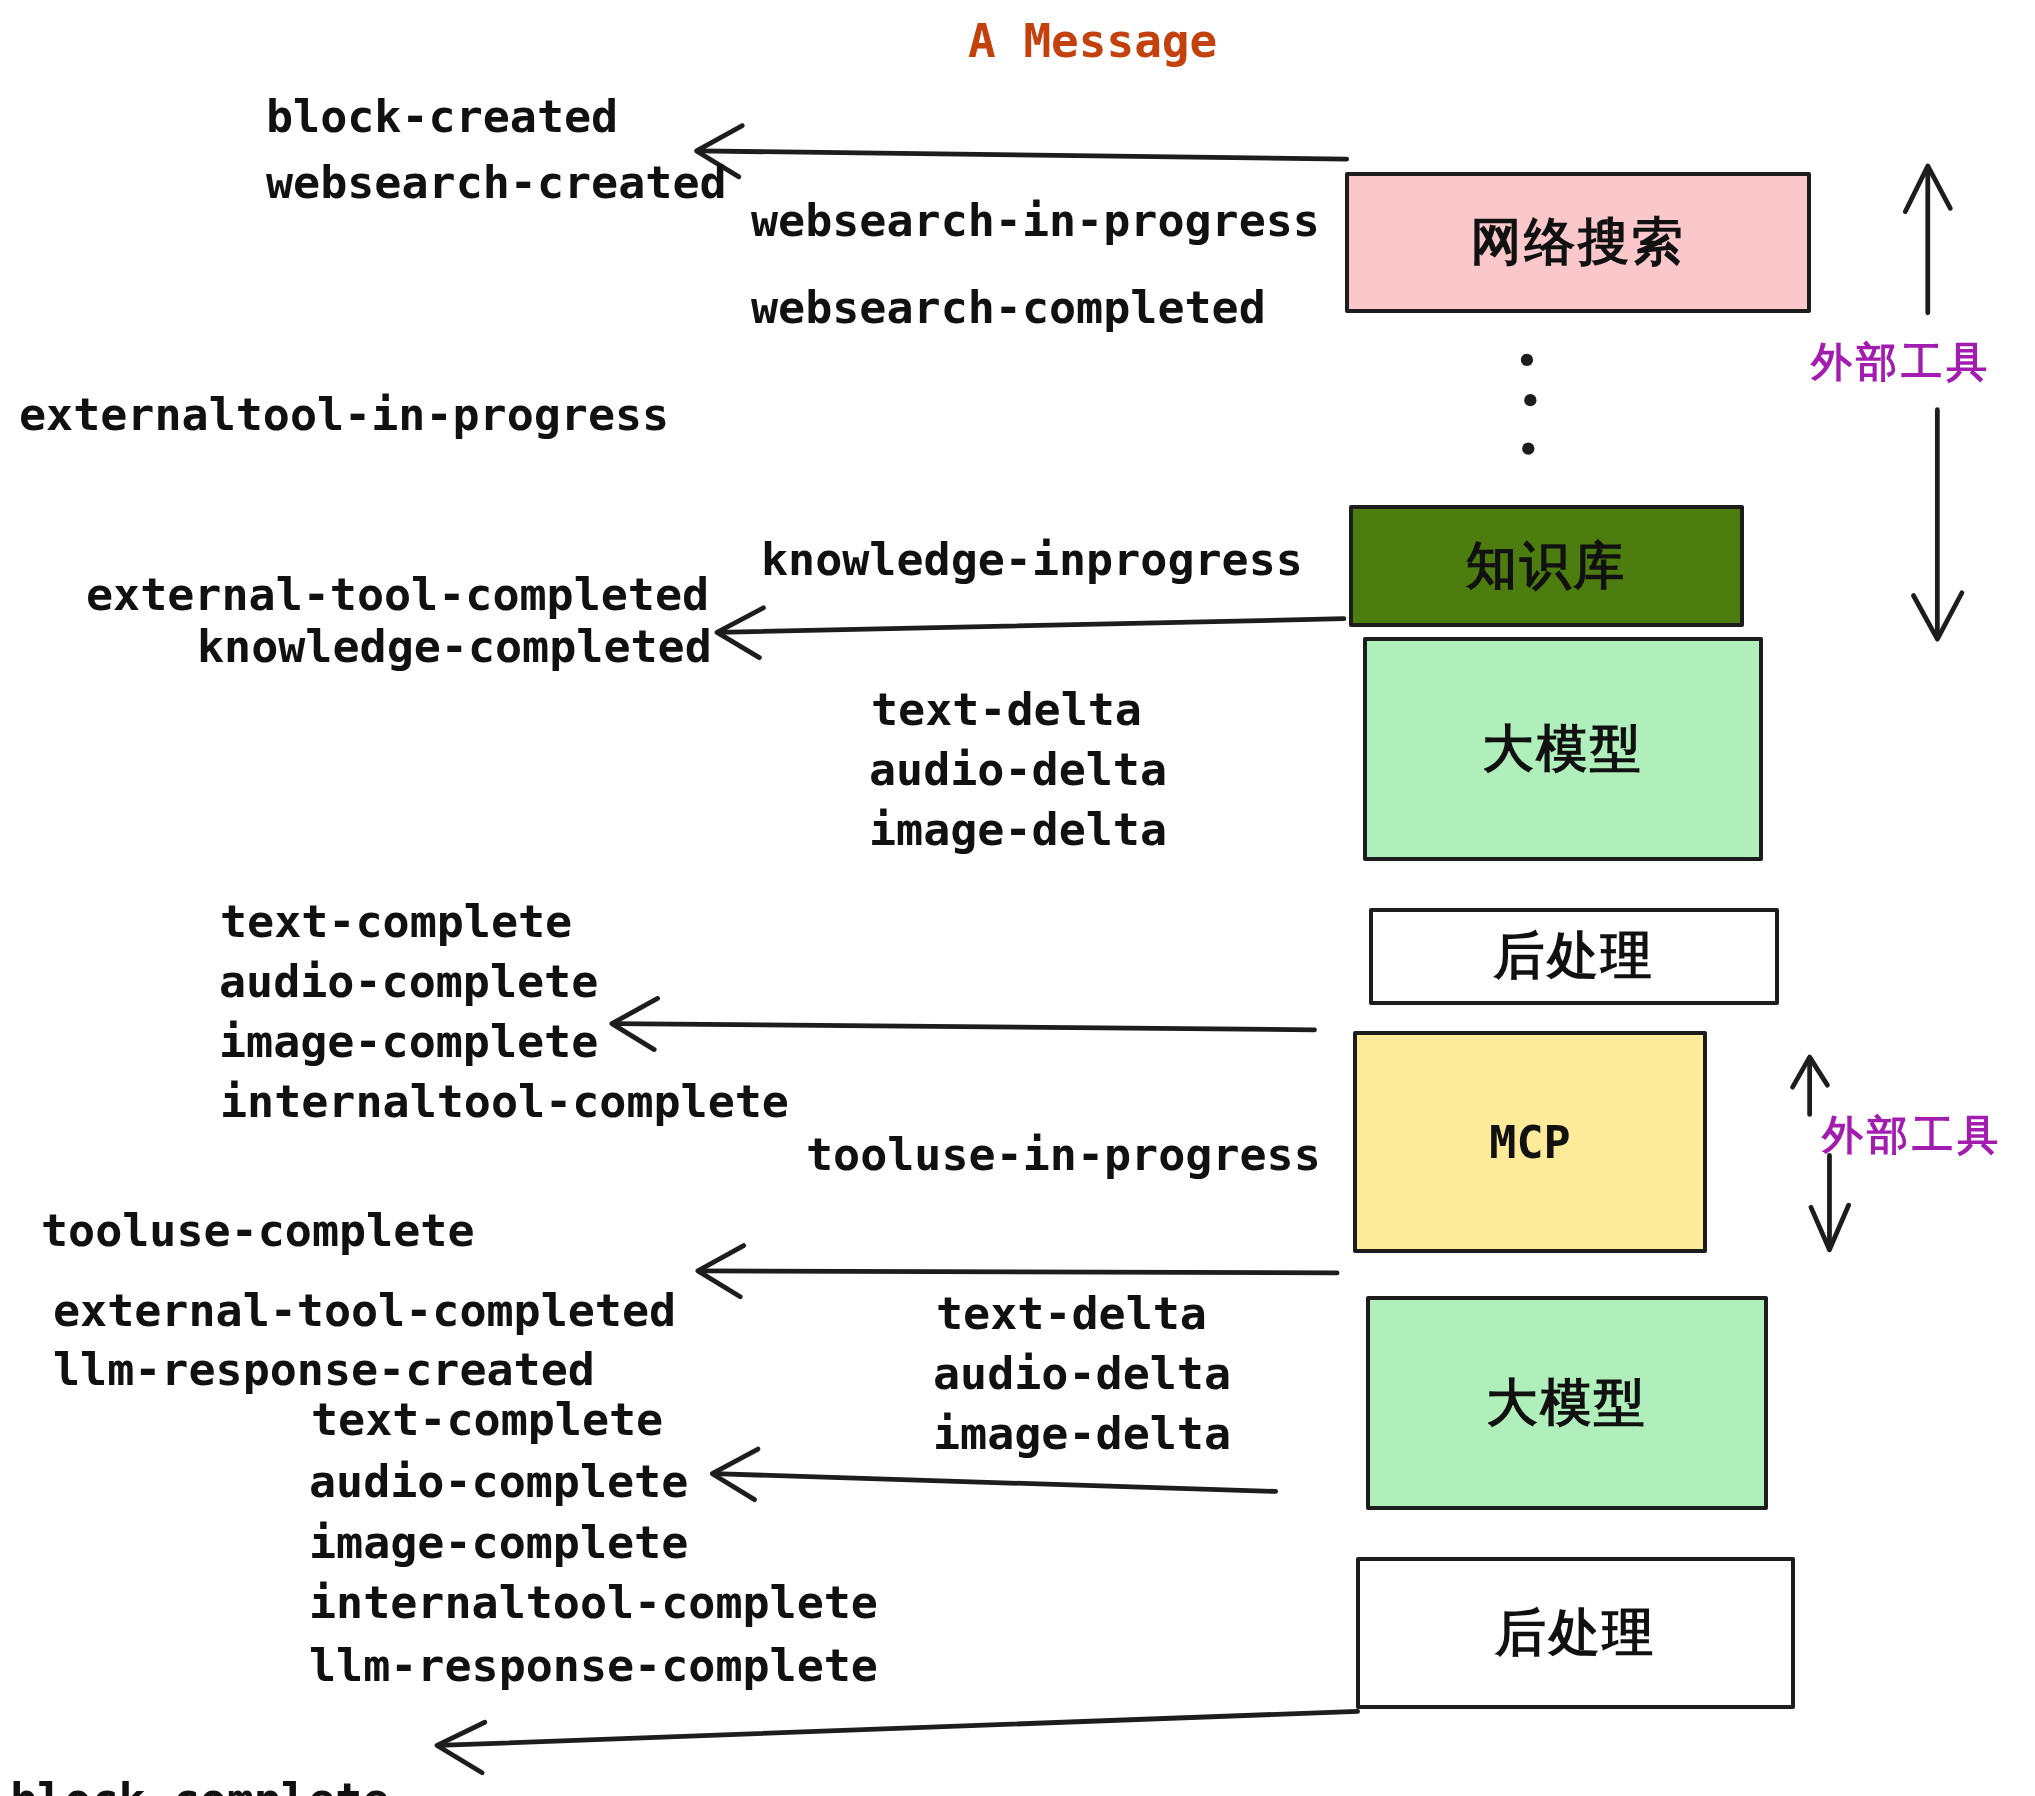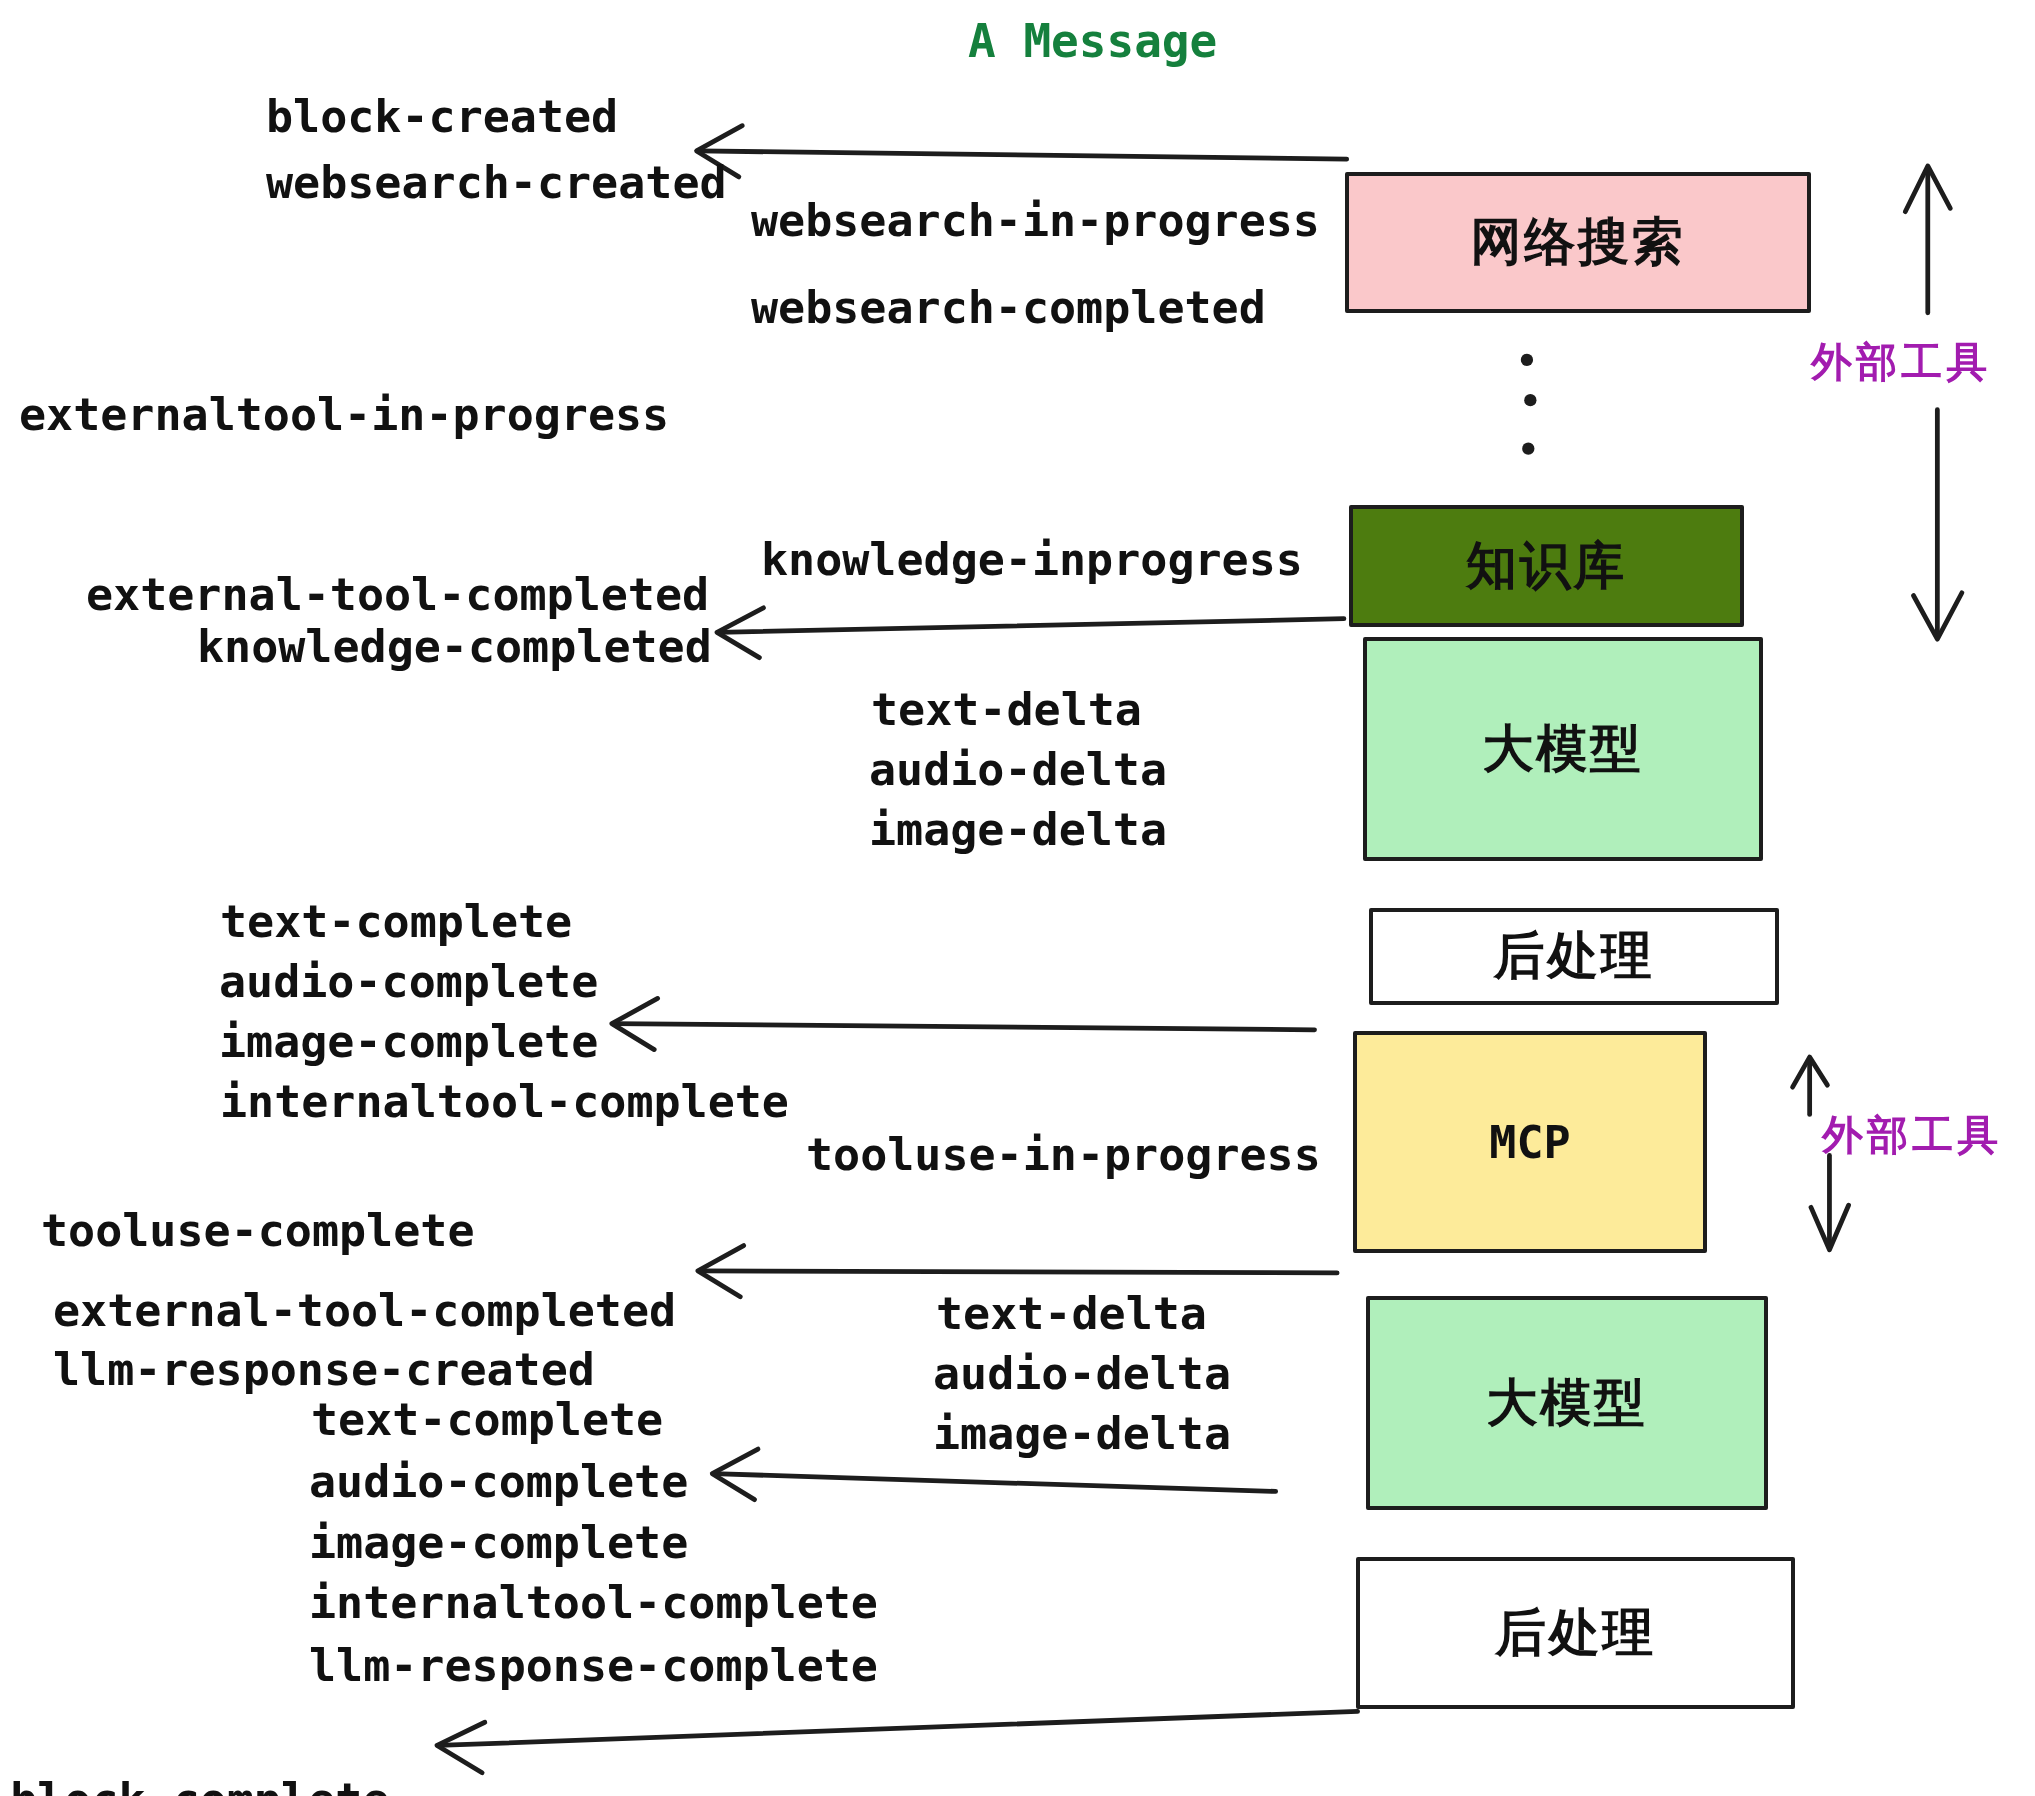--- a/index.html
+++ b/index.html
@@ -48,21 +48,21 @@
     font-weight:600;
     letter-spacing:4.1px;
     white-space:nowrap;
     color:#a21caf;
   }
   .title{
     position:absolute;
     font-size:46px;
     font-weight:600;
     white-space:nowrap;
-    color:#15803d;
+    color:#c2410c;
     text-align:center;
   }
   svg.arrows{position:absolute;left:0;top:0;}
 </style>
 </head>
 <body>
 
 <div id="canvas">
 
   <svg class="arrows" width="2035" height="1796" viewBox="0 0 2980 2630">

